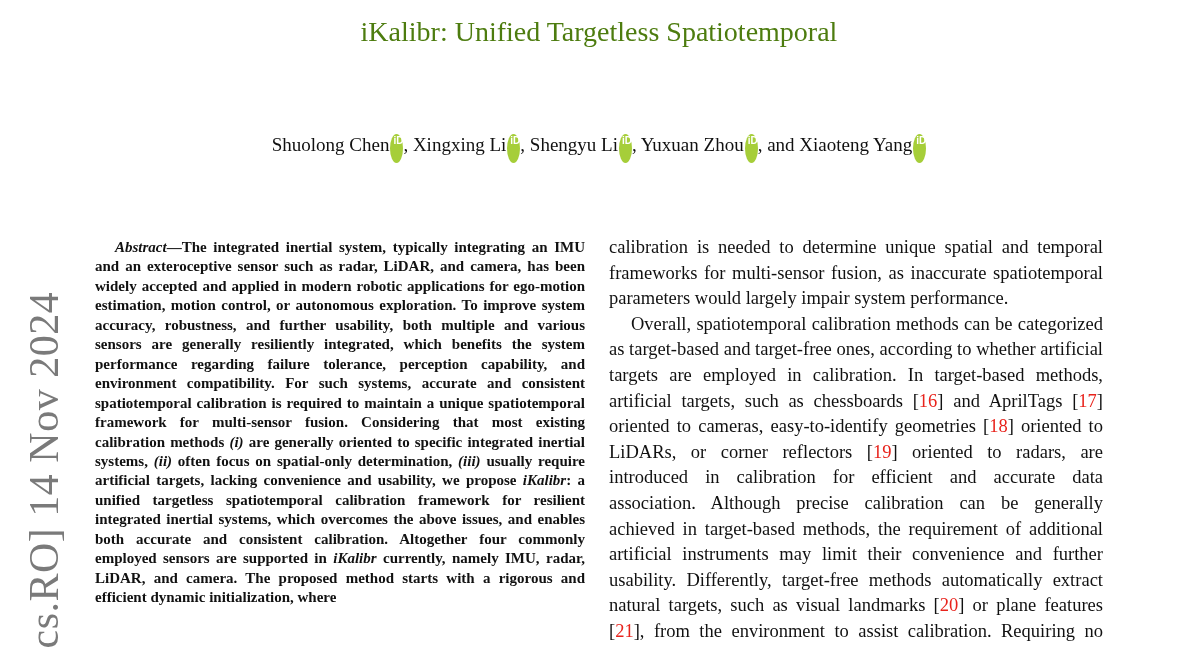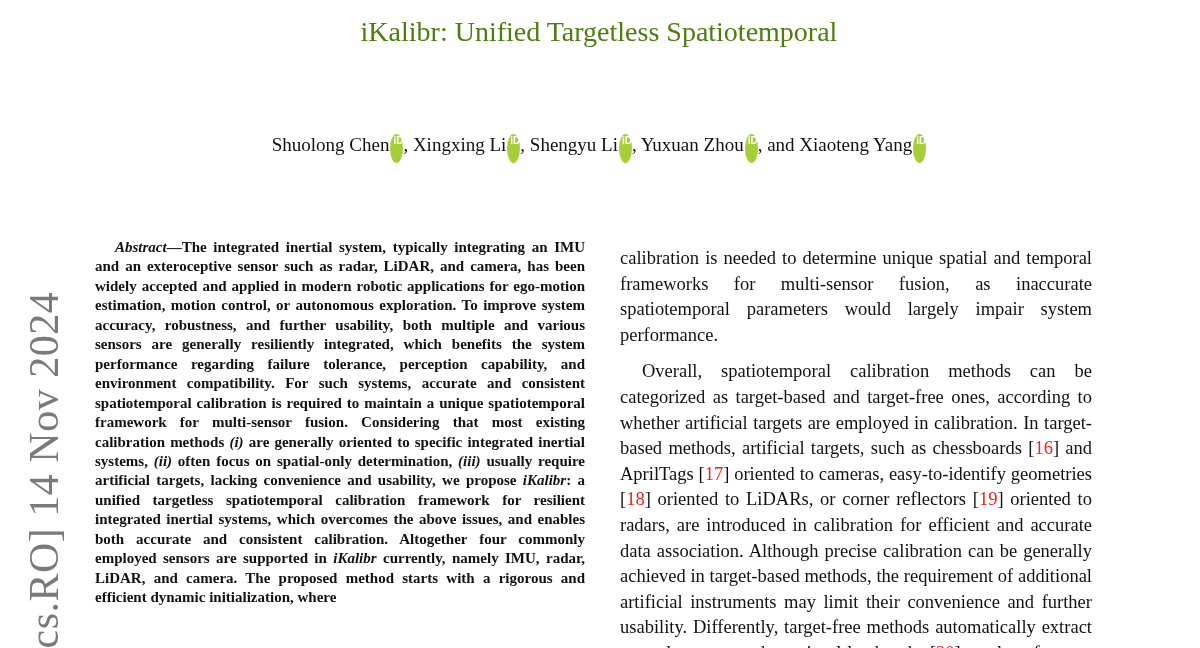--- a/index.html
+++ b/index.html
@@ -87,21 +87,21 @@
     position: absolute;
     left: 609px;
     top: 235px;
     width: 494px;
     height: 423px;
     text-align: justify;
     hyphens: auto;
     font-size: 18.5px;
     line-height: 25.6px;
   }
-  .col-right p { margin: 11px; }
+  .col-right p { margin: 0; }
   .col-right p.indent { text-indent: 22px; }
 
   
   .seg-bi { font-style: italic; font-weight: bold; }
   .seg-i  { font-style: italic; }
   .seg-b  { font-weight: bold; }
   .seg-r  { color: var(--cite, #e8231c); font-family: Liberation Serif, serif; }
 </style>
 </head>
 <body>

